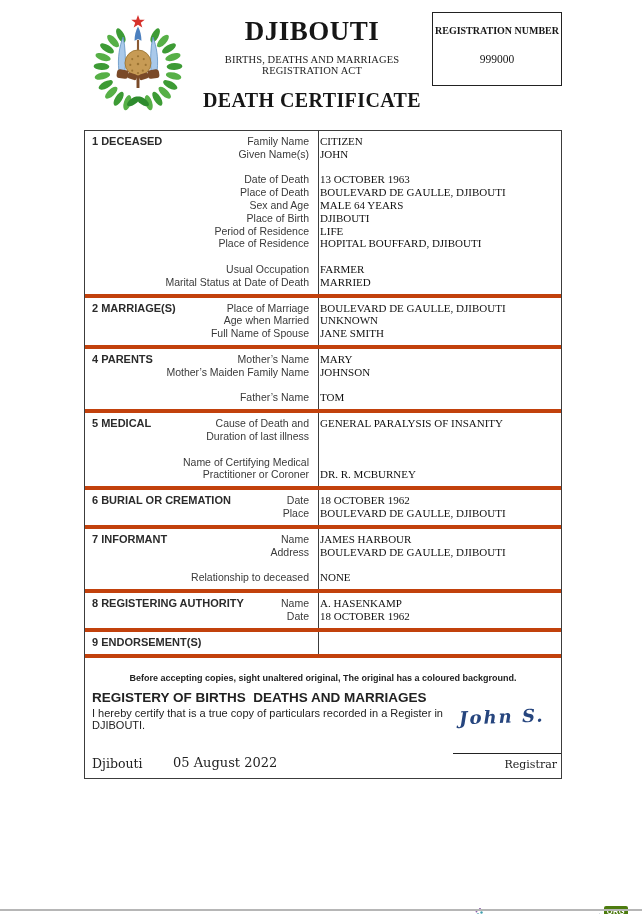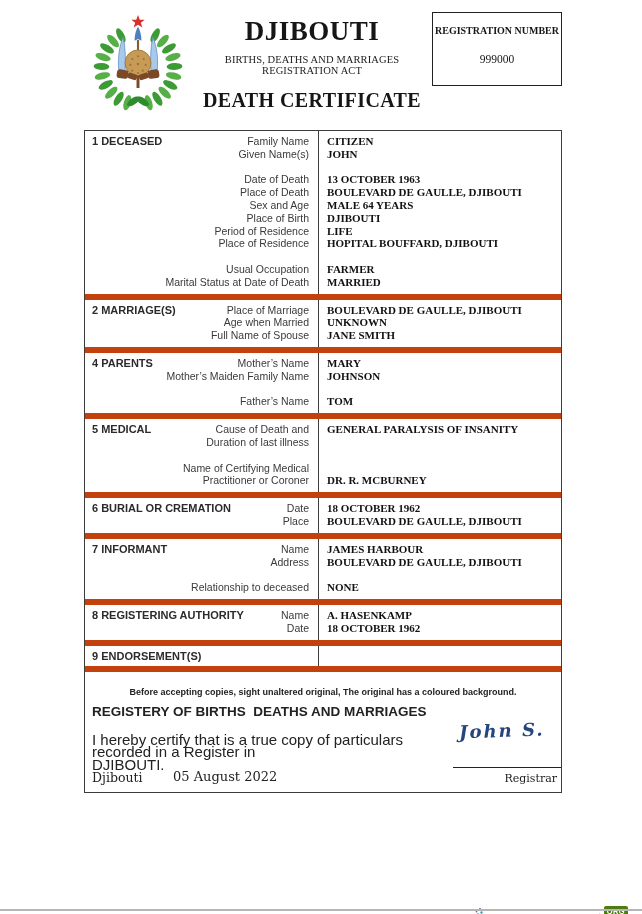--- a/index.html
+++ b/index.html
@@ -12,32 +12,32 @@
   .head-text{flex:1;text-align:center;padding-top:4px;}
   .country{font-family:"Liberation Serif",serif;font-weight:bold;font-size:27px;letter-spacing:.5px;color:#161616;}
   .act-line{font-family:"Liberation Serif",serif;font-size:10.5px;margin-top:7px;color:#1c1c1c;letter-spacing:.1px;}
   .doc-title{font-family:"Liberation Serif",serif;font-weight:bold;font-size:20px;margin-top:13px;letter-spacing:.4px;color:#161616;}
   .reg-box{flex:none;width:128px;height:72px;border:1.5px solid #222;text-align:center;}
   .reg-label{font-family:"Liberation Serif",serif;font-weight:bold;font-size:10px;margin-top:12px;color:#161616;}
   .reg-value{font-family:"Liberation Serif",serif;font-size:11.5px;margin-top:17px;color:#161616;}
 
   
   .cert-table{position:absolute;top:130px;left:84px;width:476px;border:1px solid #3c3c3c;background:#fff;}
-  .sec{position:relative;border-bottom:6px solid #c2410c;padding:4px 0 5px;box-sizing:border-box;min-height:26px;}
+  .sec{position:relative;border-bottom:4px solid #c2410c;padding:4px 0 5px;box-sizing:border-box;min-height:26px;}
   .sec-title{position:absolute;top:4px;left:7px;font-weight:bold;font-size:11px;color:#2b2b2b;line-height:12.8px;}
   .vline{position:absolute;left:233px;top:0;bottom:0;width:1px;background:#3c3c3c;}
   .frow{display:flex;min-height:12.8px;}
   .lab{width:233px;text-align:right;padding-right:9px;box-sizing:border-box;font-size:10.5px;color:#3a3a3a;line-height:12.8px;}
-  .val{flex:1;padding-left:9px;font-family:"Liberation Serif",serif;font-weight:bold;font-size:11px;color:#111;line-height:12.8px;}
+  .val{flex:1;padding-left:2px;font-family:"Liberation Serif",serif;font-weight:normal;font-size:11px;color:#111;line-height:12.8px;}
 
   
   .footer-box{position:relative;height:120px;}
   .notice{position:absolute;top:15px;left:0;right:0;text-align:center;font-weight:bold;font-size:9px;color:#222;}
   .registry-title{position:absolute;top:32px;left:7px;font-weight:bold;font-size:13.5px;white-space:pre;color:#222;}
-  .certify-text{position:absolute;top:62px;left:7px;width:372px;font-size:15px;line-height:12.5px;white-space:pre-line;color:#222;}
+  .certify-text{position:absolute;top:49px;left:7px;width:372px;font-size:11px;line-height:12.5px;white-space:pre-line;color:#222;}
   .signature{position:absolute;top:48px;right:16px;font-family:"DejaVu Serif",serif;font-style:italic;font-weight:bold;font-size:18px;color:#26457e;transform:rotate(-2deg);letter-spacing:2px;}
   .sign-line{position:absolute;top:95px;right:0;width:108px;border-top:1.5px solid #222;}
   .registrar{position:absolute;top:100px;right:4px;font-family:"DejaVu Serif",serif;font-size:11px;color:#222;}
   .place{position:absolute;top:98px;left:7px;font-family:"DejaVu Serif",serif;font-size:12.5px;color:#222;}
   .issue-date{position:absolute;top:97px;left:88px;font-family:"DejaVu Serif",serif;font-size:13px;color:#222;}
 
   
   .watermark{position:absolute;top:889px;right:14px;display:flex;align-items:center;gap:3px;}
   .wm-site{font-size:7.5px;letter-spacing:.6px;color:#b4c0c8;margin-top:35px;}
   .wm-dot{font-size:7.5px;color:#b4c0c8;}

